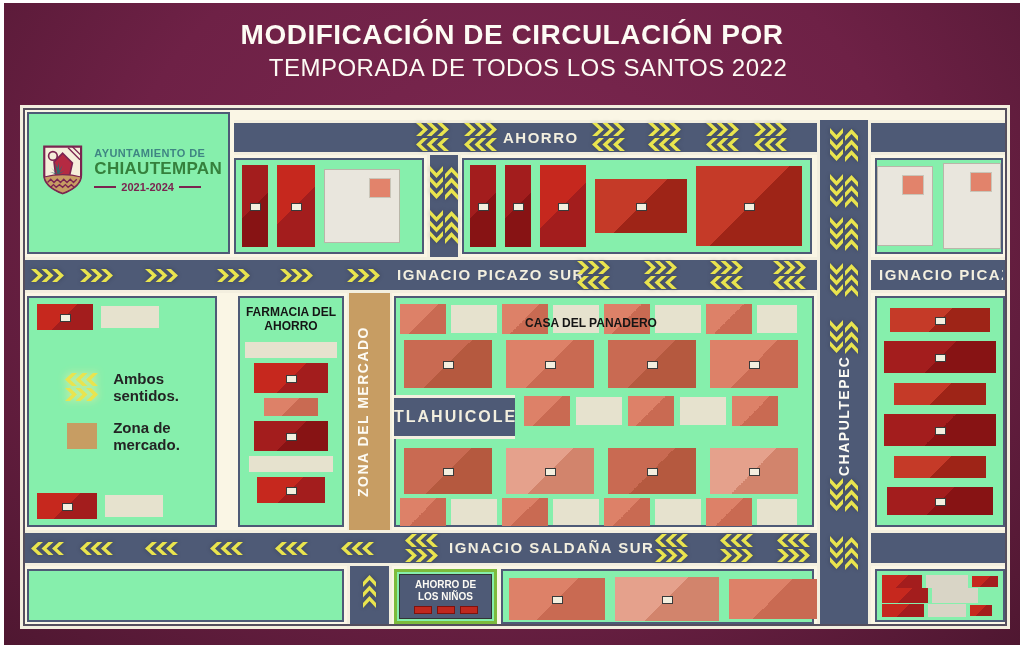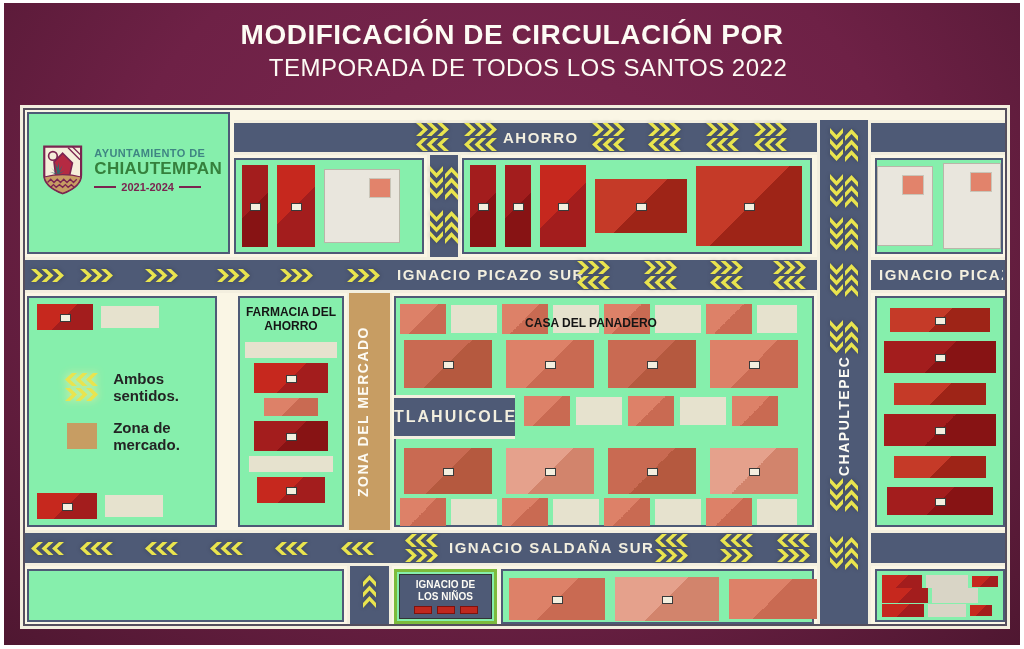--- a/index.html
+++ b/index.html
@@ -273,21 +273,21 @@
         <div class="house" style="width: 92px; height: 22px; background: linear-gradient(135deg, rgb(197, 58, 40) 50%, rgb(158, 36, 23) 50%);"></div>
         <div class="house" style="width: 106px; height: 28px; background: linear-gradient(135deg, rgb(163, 29, 29) 50%, rgb(135, 19, 20) 50%);">
           <span class="door"></span>
         </div>
       </div>
 
     <div class="blk" id="blk-bl" style="left:2px;top:459px;width:317px;height:53px;"></div>
 
     <div class="blk ciudad" style="left:369px;top:459px;width:103px;height:55px;">
       <div class="ciudad-inner">
-        <div class="ciudad-label">IGNACIO DE LOS NIÑOS</div>
+        <div class="ciudad-label">AHORRO DE LOS NIÑOS</div>
         <div class="benches">
           <span class="bench"></span>
             <span class="bench"></span>
             <span class="bench"></span>
         </div>
       </div>
     </div>
 
     <div class="blk" id="blk-ar" style="left:476px;top:459px;width:313px;height:55px;">
     <div class="abs-row" style="left: 6px; top: 6px; gap: 10px;">

